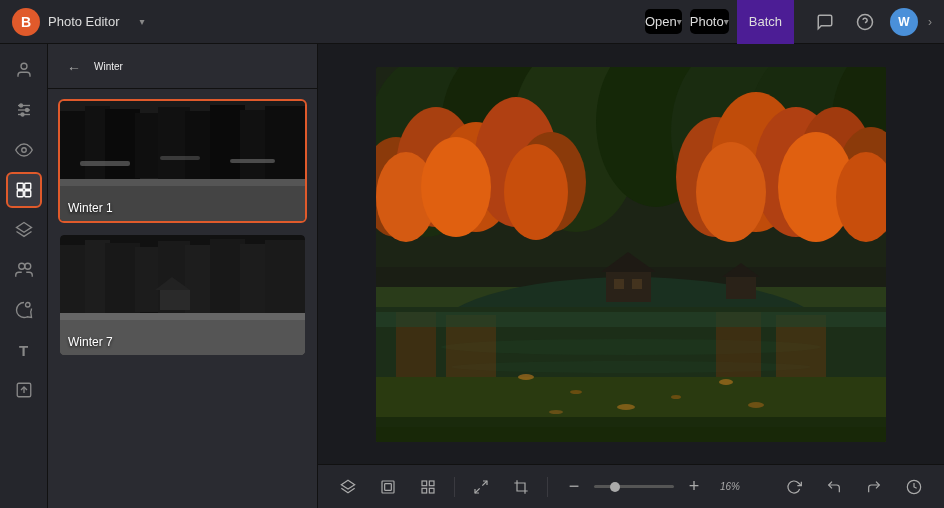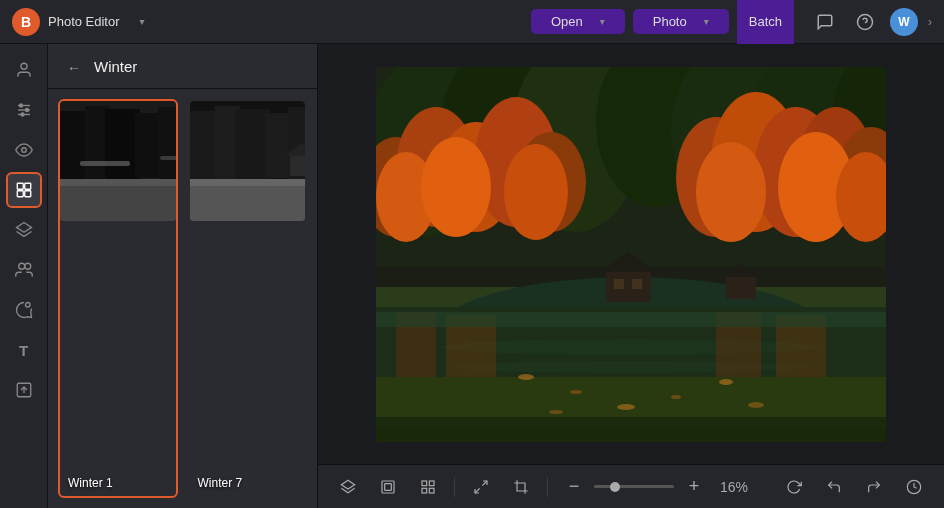--- a/index.html
+++ b/index.html
@@ -48,24 +48,24 @@
       cursor: pointer;
     }
     .header-app-name .chevron {
       font-size: 10px;
       color: #888;
     }
     .header-spacer { flex: 1; }
     .header-btn {
       display: flex;
       align-items: center;
-      gap: 17px;
-      padding: 5px 20px;
+      gap: 0;
+      padding: 5px 0;
       border-radius: 5px;
-      background: #4c1d95;
+      background: #000000;
       color: #ddd;
       font-size: 13px;
       cursor: pointer;
       border: none;
       outline: none;
     }
     .header-btn .chevron { font-size: 10px; color: #888; }
     .header-btn-batch {
       padding: 17px 12px;
       border-radius: 2px;
@@ -171,30 +171,30 @@
       width: 24px;
       height: 24px;
       display: flex;
       align-items: center;
       justify-content: center;
       color: #aaa;
       cursor: pointer;
       font-size: 14px;
     }
     .panel-title {
-      font-size: 15px;
+      font-size: 10px;
       color: #eee;
       font-weight: 500;
     }
     .panel-content {
       flex: 1;
       overflow-y: auto;
       padding: 10px;
       display: flex;
-      flex-direction: row;
+      flex-direction: column;
       gap: 10px;
     }
     .panel-content::-webkit-scrollbar { width: 4px; }
     .panel-content::-webkit-scrollbar-track { background: transparent; }
     .panel-content::-webkit-scrollbar-thumb { background: #444; border-radius: 2px; }
 
     
     .filter-item {
       width: 100%;
       border-radius: 6px;
@@ -293,22 +293,23 @@
       width: 10px;
       height: 10px;
       background: #aaa;
       border-radius: 50%;
       position: absolute;
       top: -3.5px;
       left: 20%;
     }
     .zoom-label {
       color: #aaa;
-      font-size: 14px;
+      font-size: 10px;
       min-width: 30px;
+      font-style: italic;
     }
     .spacer { flex: 1; }
 
     
     .forest-scene {
       width: 100%;
       height: 100%;
     }
   </style>
 </head>

